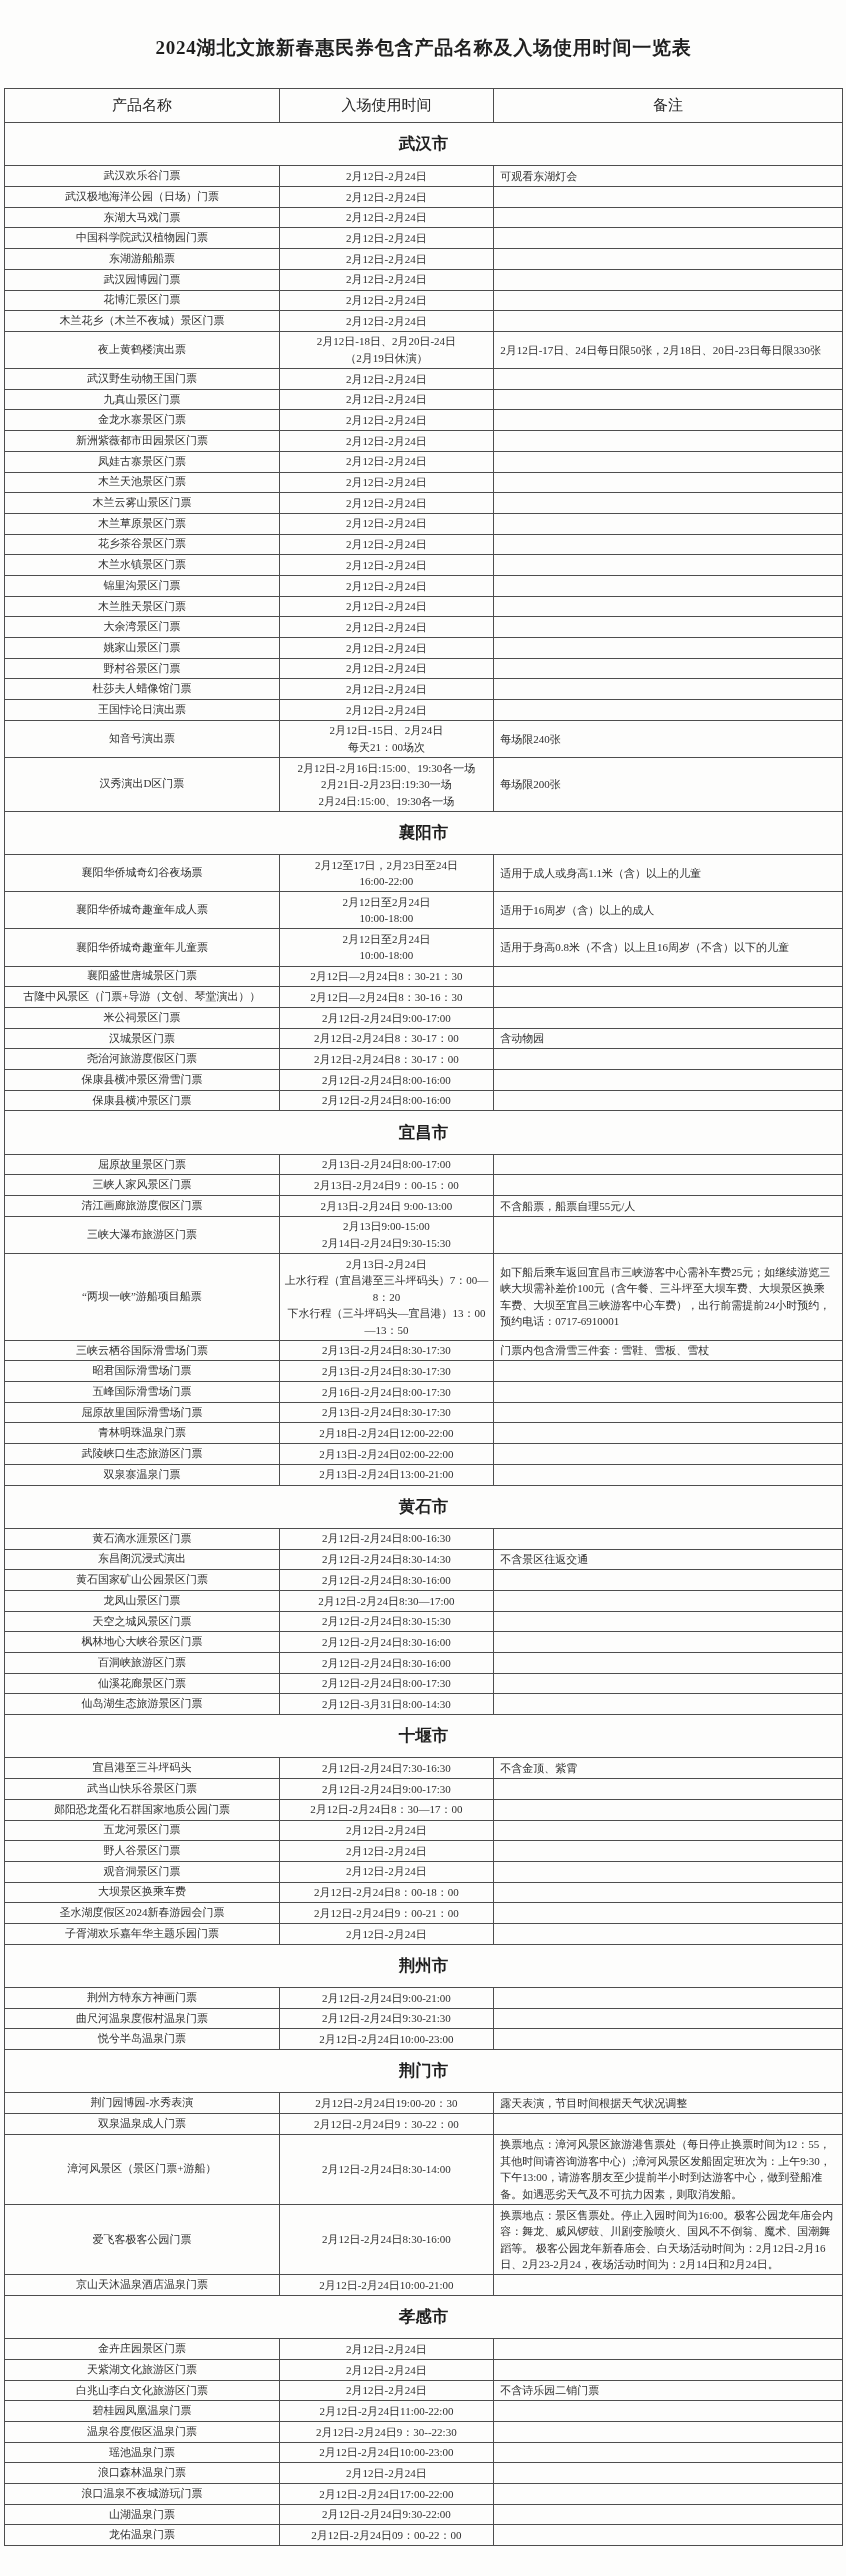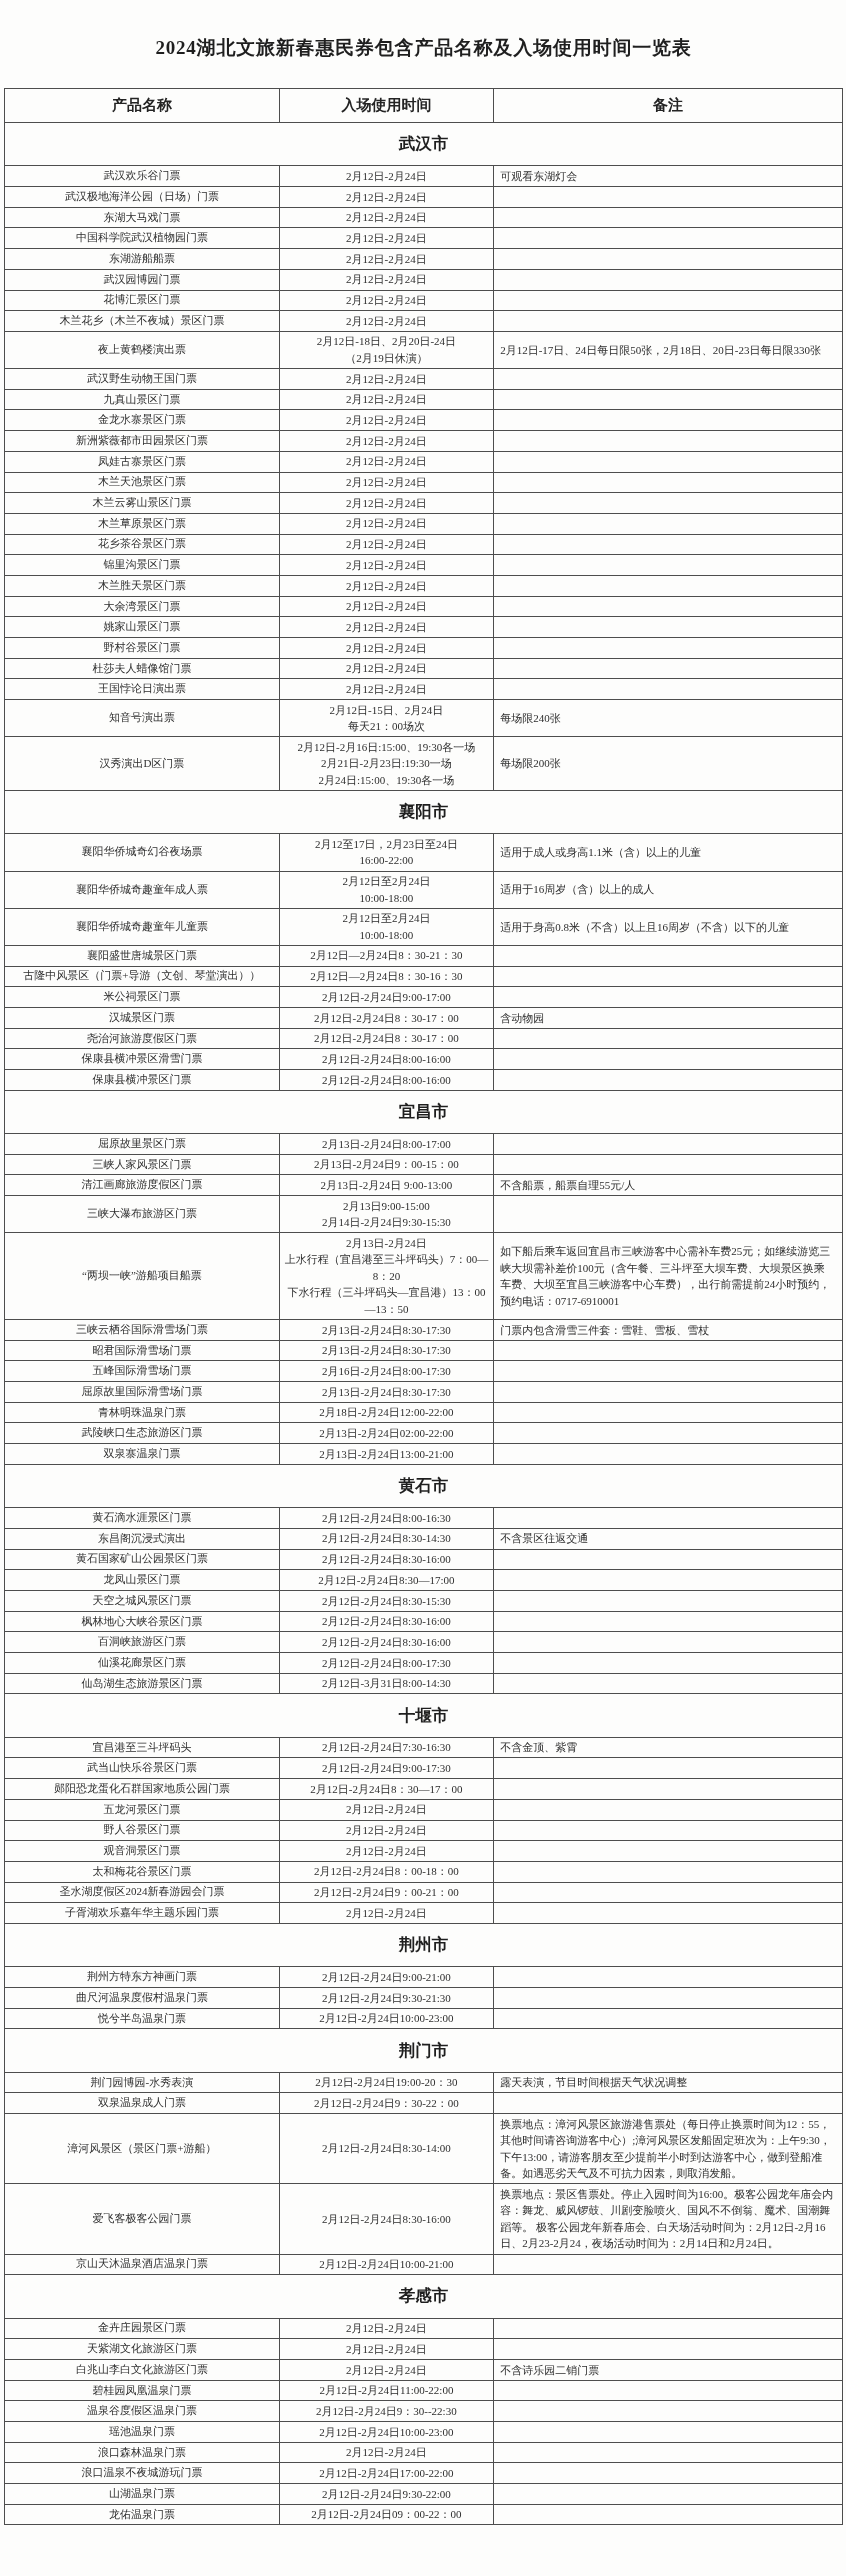--- a/index.html
+++ b/index.html
@@ -33,21 +33,21 @@
   table.voucher col.c-name { width: 275px; }
   table.voucher col.c-time { width: 214px; }
   table.voucher col.c-note { width: 349px; }
   table.voucher th,
   table.voucher td {
     border: 0.8px solid #4d4d4d;
     vertical-align: middle;
   }
   th.col-header {
     font-size: 15px;
-    font-weight: bold;
+    font-weight: normal;
     text-align: center;
     padding: 7px 3.1px;
     color: #242424;
   }
   tr.city-row td {
     font-size: 16.5px;
     font-weight: bold;
     text-align: center;
     padding: 10.2px 3.1px;
     color: #1f1f1f;
@@ -184,20 +184,25 @@
           <td class="cell-name">木兰草原景区门票</td>
           <td class="cell-time">2月12日-2月24日</td>
           <td class="cell-note"></td>
         </tr>
         <tr>
           <td class="cell-name">花乡茶谷景区门票</td>
           <td class="cell-time">2月12日-2月24日</td>
           <td class="cell-note"></td>
         </tr>
         <tr>
+          <td class="cell-name">木兰水镇景区门票</td>
+          <td class="cell-time">2月12日-2月24日</td>
+          <td class="cell-note"></td>
+        </tr>
+        <tr>
           <td class="cell-name">锦里沟景区门票</td>
           <td class="cell-time">2月12日-2月24日</td>
           <td class="cell-note"></td>
         </tr>
         <tr>
           <td class="cell-name">木兰胜天景区门票</td>
           <td class="cell-time">2月12日-2月24日</td>
           <td class="cell-note"></td>
         </tr>
         <tr>
@@ -435,21 +440,21 @@
           <td class="cell-name">野人谷景区门票</td>
           <td class="cell-time">2月12日-2月24日</td>
           <td class="cell-note"></td>
         </tr>
         <tr>
           <td class="cell-name">观音洞景区门票</td>
           <td class="cell-time">2月12日-2月24日</td>
           <td class="cell-note"></td>
         </tr>
         <tr>
-          <td class="cell-name">太和梅花谷景区门票</td>
+          <td class="cell-name">大坝景区换乘车费</td>
           <td class="cell-time">2月12日-2月24日8：00-18：00</td>
           <td class="cell-note"></td>
         </tr>
         <tr>
           <td class="cell-name">圣水湖度假区2024新春游园会门票</td>
           <td class="cell-time">2月12日-2月24日9：00-21：00</td>
           <td class="cell-note"></td>
         </tr>
         <tr>
           <td class="cell-name">子胥湖欢乐嘉年华主题乐园门票</td>

